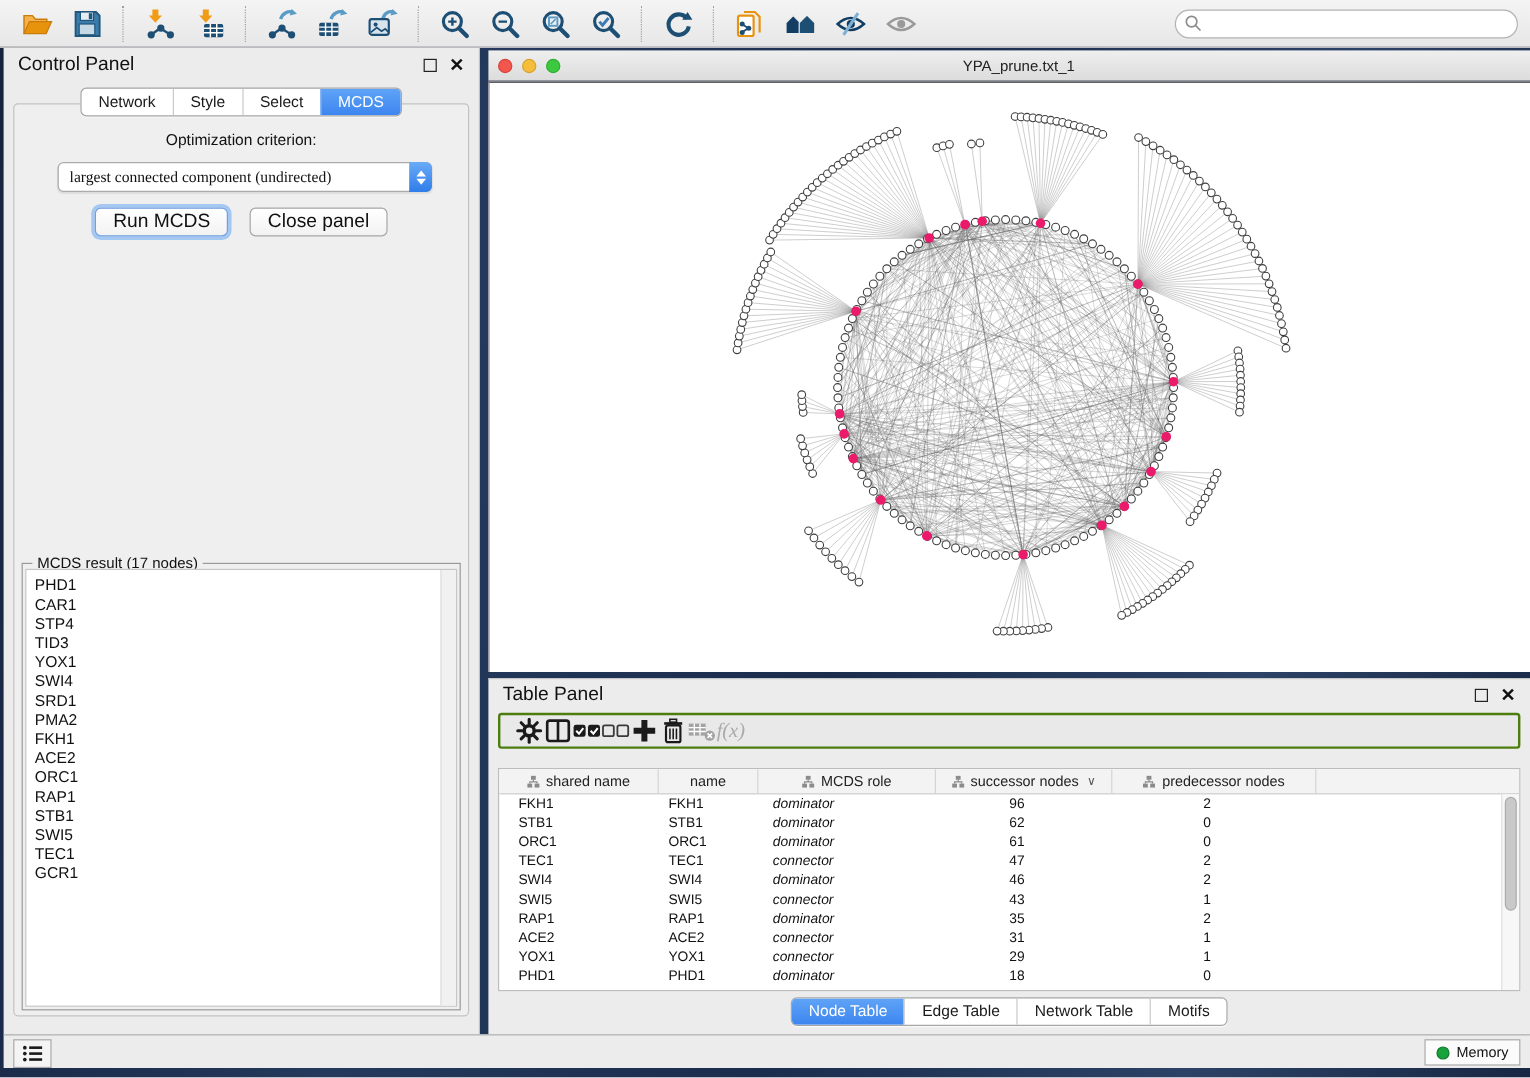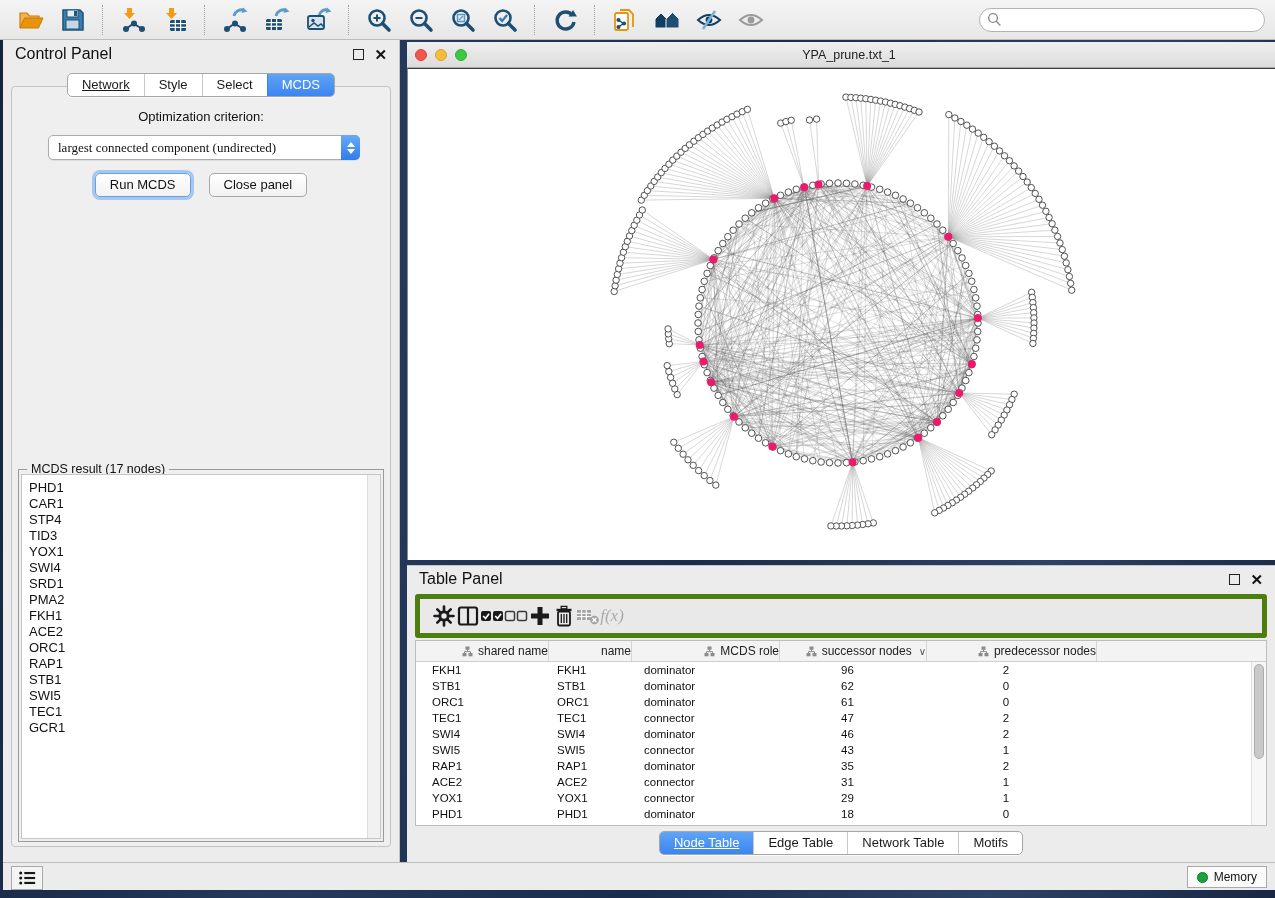--- a/index.html
+++ b/index.html
@@ -18,40 +18,40 @@
     padding:0 10px 0 28px;font-size:12px;background:#fff;outline:none;color:#333;}
   .searchbox .mag{position:absolute;left:8px;top:4px;width:15px;height:15px;}
   
   .panel-title{font-size:16px;color:#111;}
   .win-btns{display:flex;align-items:center;gap:10px;}
   .float-btn{width:9px;height:9px;border:1.5px solid #222;display:inline-block;background:transparent;}
   .close-btn{font-size:15px;font-weight:bold;color:#111;line-height:9px;}
   .seg-tabs{display:inline-flex;border:1px solid #a6a6a6;border-radius:5px;background:#fff;overflow:hidden;
     box-shadow:0 1px 0 rgba(255,255,255,.7);}
   .seg-tab{padding:3px 14px;font-size:13px;color:#1a1a1a;border-left:1px solid #c9c9c9;cursor:default;line-height:16px;}
-  .seg-tab:first-child{border-left:none;text-decoration:underline;}
+  .seg-tab:first-child{border-left:none;}
   .seg-tab.active{background:linear-gradient(#5fa4f7,#3c85ef);color:#fff;border-left-color:#3c85ef;}
   
   .control-panel{position:absolute;left:3px;top:40px;width:397px;height:822px;background:#ececec;box-sizing:border-box;border-right:1px solid #c2c2c2;}
   .cp-header{position:absolute;left:0;top:0;right:0;height:28px;display:flex;align-items:center;padding:0 12px;box-sizing:border-box;}
   .cp-header .win-btns{margin-left:auto;}
   .cp-tabs-row{position:absolute;left:0;top:33px;width:100%;display:flex;justify-content:center;z-index:2;}
   .cp-content{position:absolute;left:8px;right:8px;top:46px;bottom:15px;background:#efefef;
     border:1px solid #c3c3c3;border-radius:4px;}
   .opt-label{position:absolute;left:0;top:22px;width:100%;text-align:center;font-size:13px;color:#111;}
   .combo{position:absolute;left:36px;top:48px;width:312px;height:25px;background:#fff;border:1px solid #ababab;
     border-radius:5px;display:flex;align-items:center;box-sizing:border-box;box-shadow:0 1px 1px rgba(0,0,0,.08);}
   .combo .combo-text{flex:1;font-size:13px;color:#111;padding-left:9px;white-space:nowrap;overflow:hidden;font-family:Liberation Serif, serif;}
   .combo .stepper{width:19px;height:25px;margin-right:-1px;border-radius:0 5px 5px 0;
     background:linear-gradient(#6aaaf8,#2f7de9);display:flex;flex-direction:column;align-items:center;justify-content:center;gap:2px;}
   .tri-up{width:0;height:0;border-left:4px solid transparent;border-right:4px solid transparent;border-bottom:5px solid #fff;}
   .tri-dn{width:0;height:0;border-left:4px solid transparent;border-right:4px solid transparent;border-top:5px solid #fff;}
   .btn-row{position:absolute;left:0;top:86px;width:100%;display:flex;justify-content:center;gap:18px;}
   .mac-btn{background:linear-gradient(#ffffff,#f2f2f2);border:1px solid #a8a8a8;border-radius:5px;
-    font-size:13px;color:#111;padding:3px 14px;line-height:16px;}
+    font-size:16px;color:#111;padding:3px 14px;line-height:16px;}
   .mac-btn.focus{box-shadow:0 0 0 3px #a5c8f3;border-color:#6f9fe0;}
   .result-group{position:absolute;left:6px;right:6px;top:382px;height:371px;border:1px solid #9a9a9a;}
   .result-legend{position:absolute;top:-8px;left:8px;background:#efefef;padding:0 4px;font-size:12.5px;color:#111;}
   .result-list{position:absolute;left:2px;right:2px;top:4px;bottom:2px;background:#fff;border:1px solid #c6c6c6;overflow:hidden;}
   .result-scroll{position:absolute;right:0;top:0;bottom:0;width:12px;background:#f1f1f1;border-left:1px solid #dcdcdc;}
   .result-items{padding:5px 0 0 7px;}
   .result-item{font-size:13px;line-height:16px;color:#111;}
   
   .net-window{position:absolute;left:407px;top:42px;width:868px;height:518px;}
   .net-titlebar{position:absolute;left:0;top:0;right:0;height:26px;
@@ -62,33 +62,33 @@
   .light.red{background:#f3564d;border:1px solid #d6453d;}
   .light.yellow{background:#f5bd39;border:1px solid #d6a32f;}
   .light.green{background:#3dc93f;border:1px solid #2fae33;}
   .net-title{position:absolute;left:0;right:0;text-align:center;font-size:12.5px;color:#222;padding-left:16px;}
   .net-view{position:absolute;left:0;top:26px;right:0;bottom:0;background:#fff;
     border-top:1px solid #3a3a3a;border-left:1px solid #8a8a8a;box-sizing:border-box;}
   
   .table-panel{position:absolute;left:407px;top:565px;width:868px;height:297px;background:#ececec;box-sizing:border-box;border-top:1px solid #c6c6c6;}
   .tp-header{position:absolute;left:0;top:0;right:0;height:26px;display:flex;align-items:center;padding:0 12px;box-sizing:border-box;}
   .tp-header .win-btns{margin-left:auto;}
-  .tp-toolbar{position:absolute;left:8px;right:8px;top:28px;height:44px;background:#e9e9e9;
-    border:5px solid #4d7c0f;border-radius:3px;display:flex;align-items:center;padding:0 12px;box-sizing:border-box;}
+  .tp-toolbar{position:absolute;left:8px;right:8px;top:28px;height:30px;background:#e9e9e9;
+    border:2px solid #4d7c0f;border-radius:3px;display:flex;align-items:center;padding:0 12px;box-sizing:border-box;}
   .tp-tool{width:24px;height:24px;display:flex;align-items:center;justify-content:center;}
   .tp-tool svg{display:block;}
   .fx-label{font-family:"Liberation Serif",serif;font-style:italic;color:#aaa;font-size:17px;}
   .dtable{position:absolute;left:8px;right:8px;top:74px;bottom:36px;background:#fff;border:1px solid #bdbdbd;overflow:hidden;}
   .thead{display:grid;height:21px;background:#f3f3f3;border-bottom:1px solid #cfcfcf;box-sizing:border-box;}
-  .th{display:flex;align-items:center;justify-content:flex-end;gap:5px;font-size:12px;color:#222;
+  .th{display:flex;align-items:center;justify-content:center;gap:5px;font-size:12px;color:#222;
     border-right:1px solid #d4d4d4;overflow:hidden;white-space:nowrap;}
   .th .sort{font-size:10px;color:#555;margin-left:2px;}
   .trow{display:grid;height:16px;}
   .td{font-size:11.5px;color:#111;line-height:16px;white-space:nowrap;overflow:hidden;}
-  .td.l0{padding-left:16px;} .td.l1{padding-left:8px;} .td.l2{padding-left:12px;}
+  .td.l0{padding-left:16px;} .td.l1{padding-left:8px;} .td.l2{padding-left:12px;font-style:italic;}
   .td.num{text-align:center;padding-right:12px;}
   .tscroll{position:absolute;right:0;top:21px;bottom:0;width:14px;background:#f7f7f7;border-left:1px solid #e0e0e0;}
   .tthumb{position:absolute;left:2px;right:2px;top:2px;height:57%;background:#c9c9c9;border:1px solid #ababab;border-radius:6px;}
   .tp-tabs-row{position:absolute;left:0;bottom:7px;width:100%;display:flex;justify-content:center;}
   
   .statusbar{position:absolute;left:3px;top:862px;width:1272px;height:28px;background:#ececec;
     border-top:1px solid #bdbdbd;box-sizing:border-box;}
   .sb-listbtn{position:absolute;left:8px;top:3px;width:30px;height:22px;background:#f4f4f4;
     border:1px solid #a9a9a9;display:flex;align-items:center;justify-content:center;}
   .memory-btn{position:absolute;right:8px;top:3px;height:22px;background:#fbfbfb;border:1px solid #a9a9a9;

